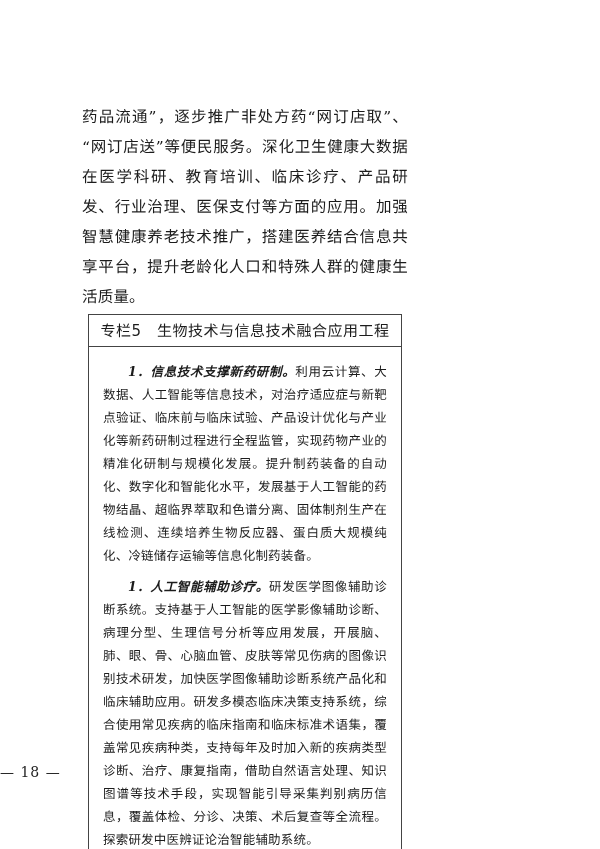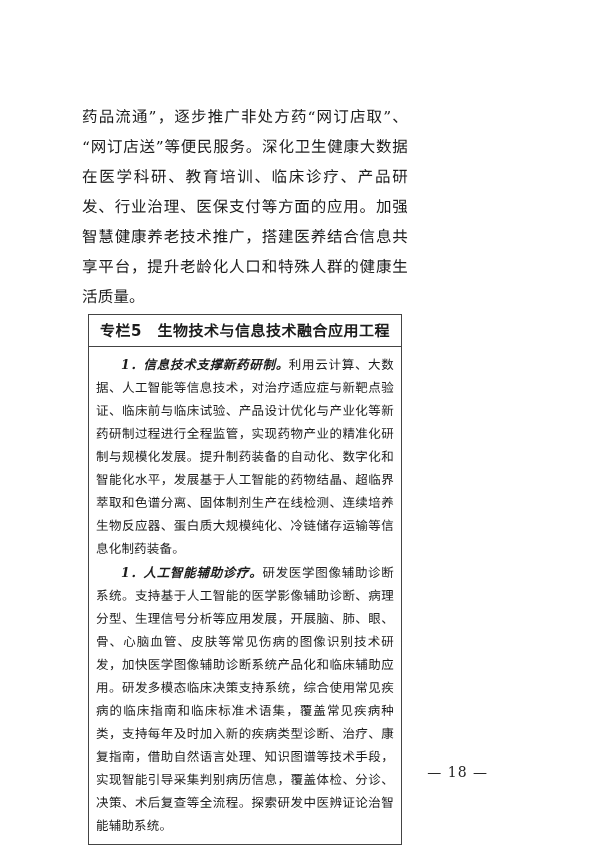--- a/index.html
+++ b/index.html
@@ -21,33 +21,33 @@
     letter-spacing: 0.2px;
     text-align: justify;
     margin: 0;
   }
   .feature-box {
     margin: 2px 6px 0 6px;
     border: 1px solid #444444;
   }
   .feature-box .box-title {
     font-family: "DejaVu Sans", "Liberation Sans", sans-serif;
-    font-weight: bold;
+    font-weight: normal;
     font-size: 15px;
     text-align: center;
     line-height: 20px;
     padding: 6px 4px 5px 4px;
     border-bottom: 1px solid #444444;
     letter-spacing: 0.5px;
   }
   .box-body {
     padding: 5px 6px 6px 6px;
   }
   .box-para {
-    margin: 1px;
+    margin: 8px;
     font-size: 12.5px;
     line-height: 23px;
     text-align: justify;
     text-indent: 2em;
     letter-spacing: 0.2px;
   }
   .box-para .lead {
     font-weight: bold;
     font-style: italic;
   }
@@ -62,21 +62,21 @@
   }
   .closing {
     margin-top: 7px;
     text-indent: 2em;
   }
   .page-number {
     position: absolute;
     left: 0;
     right: 0;
     top: 764px;
-    text-align: right;
+    text-align: left;
     font-size: 14px;
     letter-spacing: 1px;
     color: #222222;
   }
 </style>
 </head>
 <body>
 
 <div class="page">
   <div class="content">

